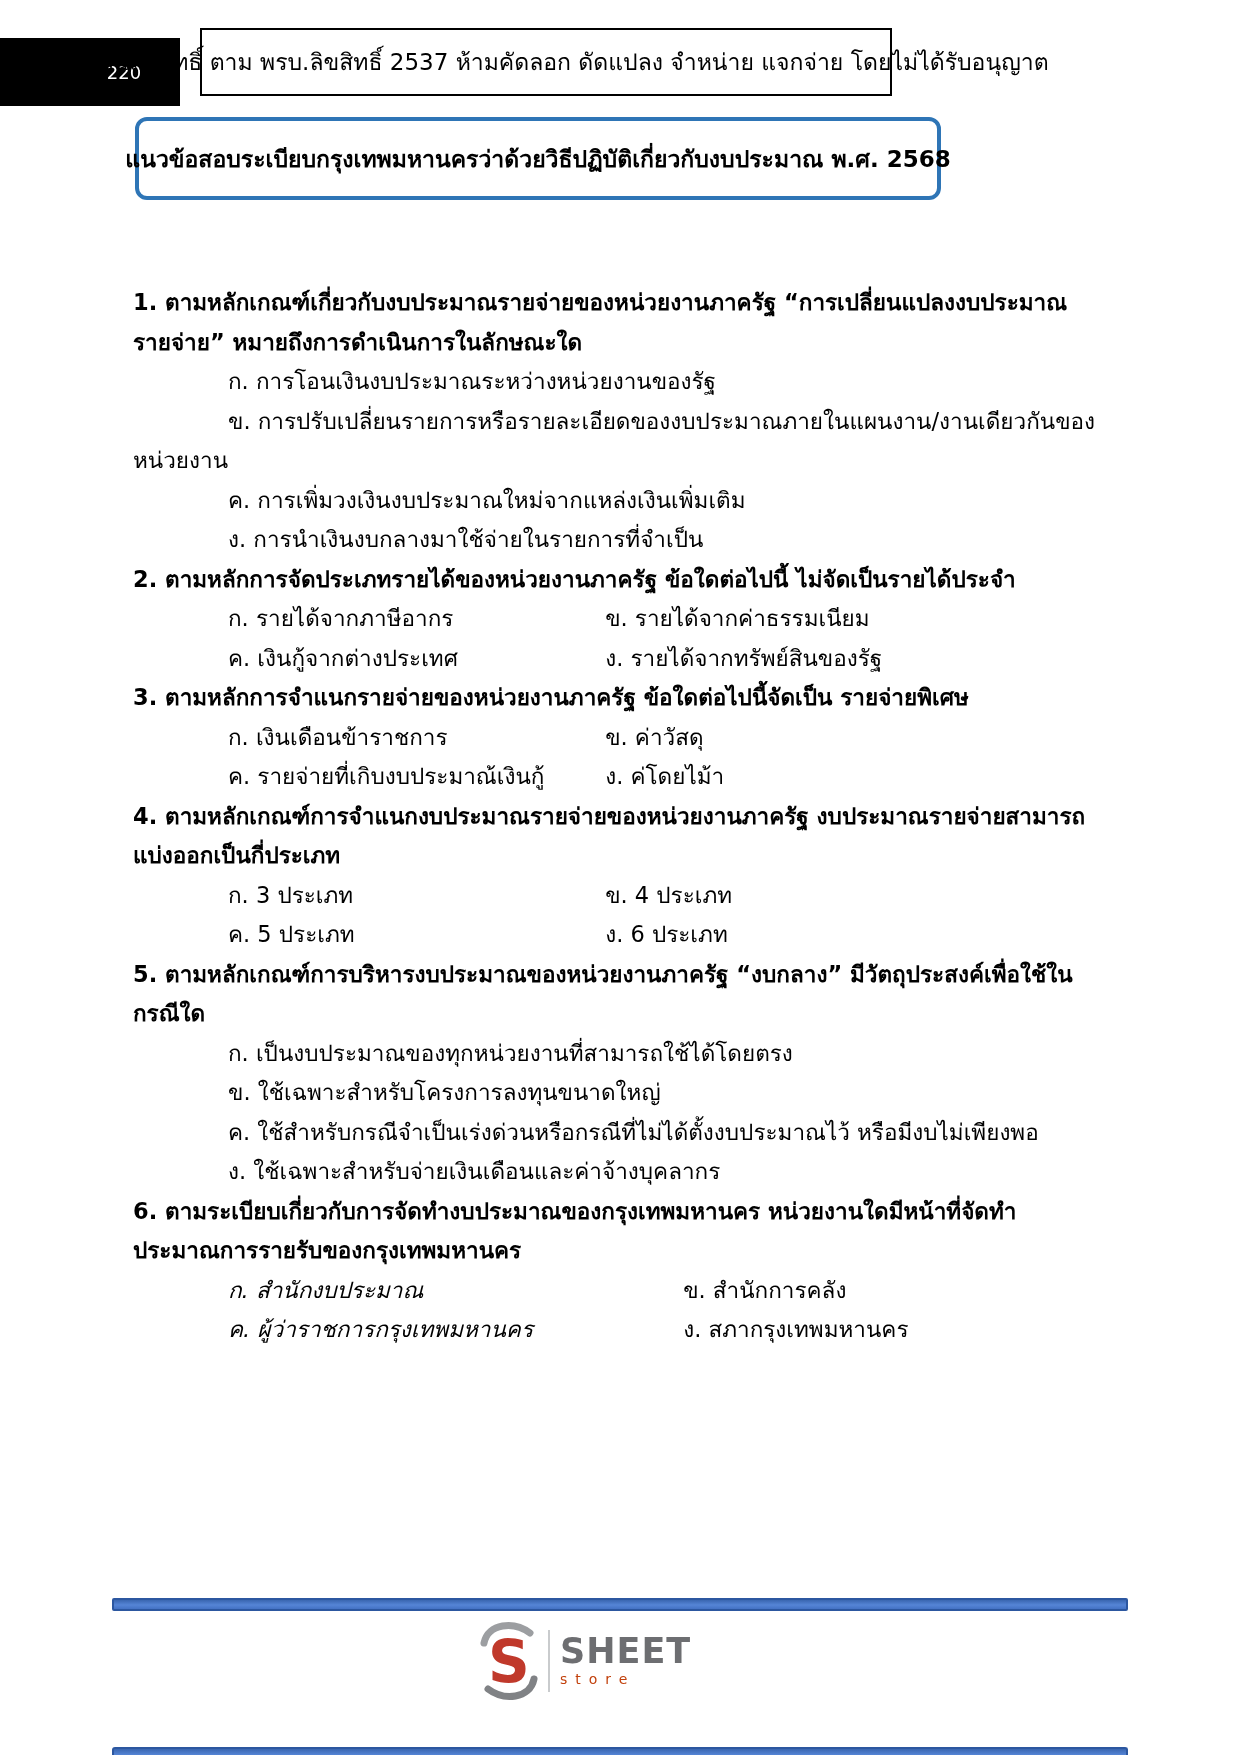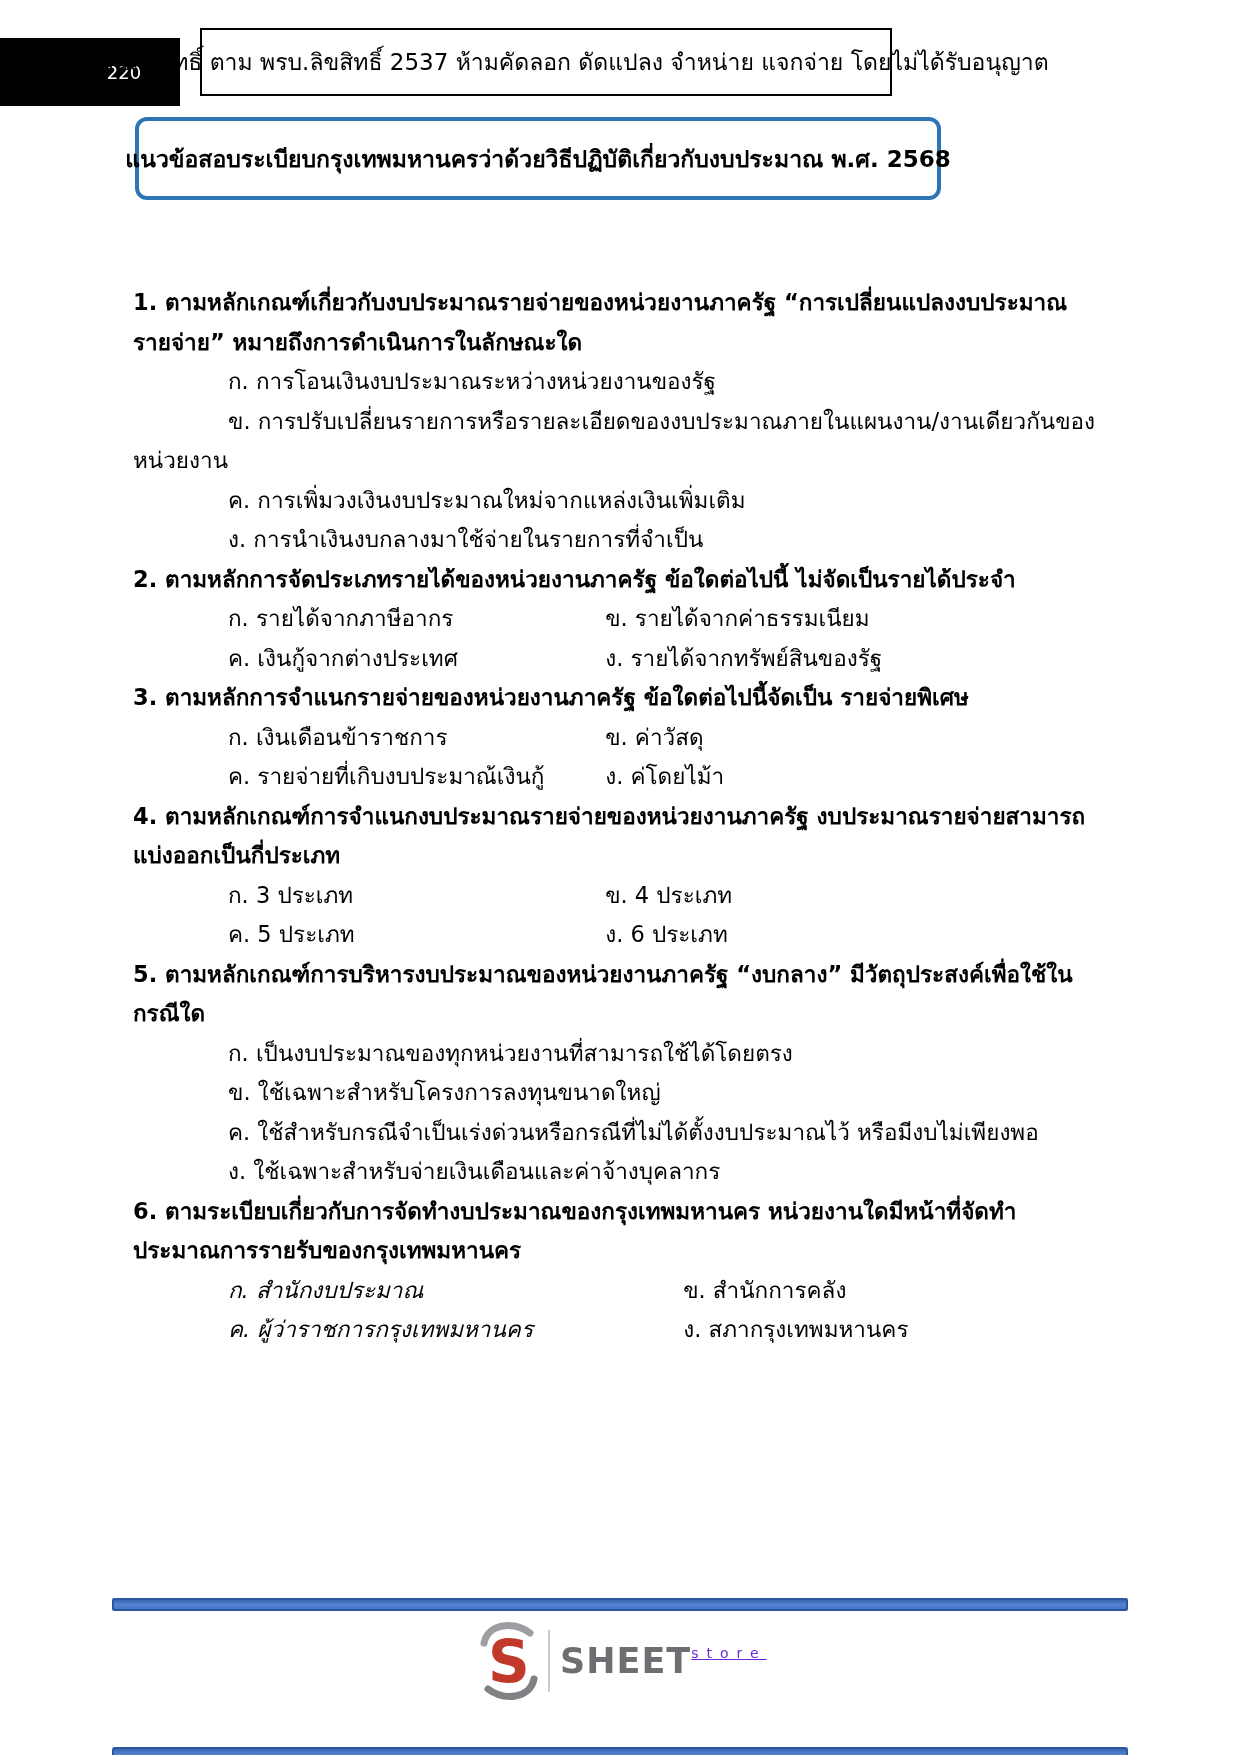--- a/index.html
+++ b/index.html
@@ -63,28 +63,28 @@
     position:absolute; left:478px; top:1620px;
     height:82px;
     display:flex; align-items:center;
   }
   .logo-mark { width:62px; height:80px; }
   .logo-divider {
     width:2px; height:62px;
     background:#c9cbcd;
     margin:0 10px 0 8px;
   }
-  .logo-text { display:flex; justify-content:flex-end; }
+  .logo-text { display:flex; flex-direction:column; justify-content:flex-end; }
   .logo-sheet {
     font-size:35px; font-weight:bold;
     color:#6d6e71; letter-spacing:1px; line-height:36px;
   }
   .logo-store {
-    font-size:14px; color:#6d28d9;
-    letter-spacing:8px; line-height:20px; margin-top:0;text-decoration:underline;
+    font-size:14px; color:#c2410c;
+    letter-spacing:8px; line-height:20px; margin-top:0;
   }
   .bottom-bar {
     position:absolute; left:112px; top:1747px;
     width:1016px; height:8px;
     background:linear-gradient(180deg,#3A66B0 0%,#5585D6 100%);
     border:2px solid #2C57A0; border-bottom:none;
     border-radius:3px 3px 0 0;
   }
 </style>
 </head>

